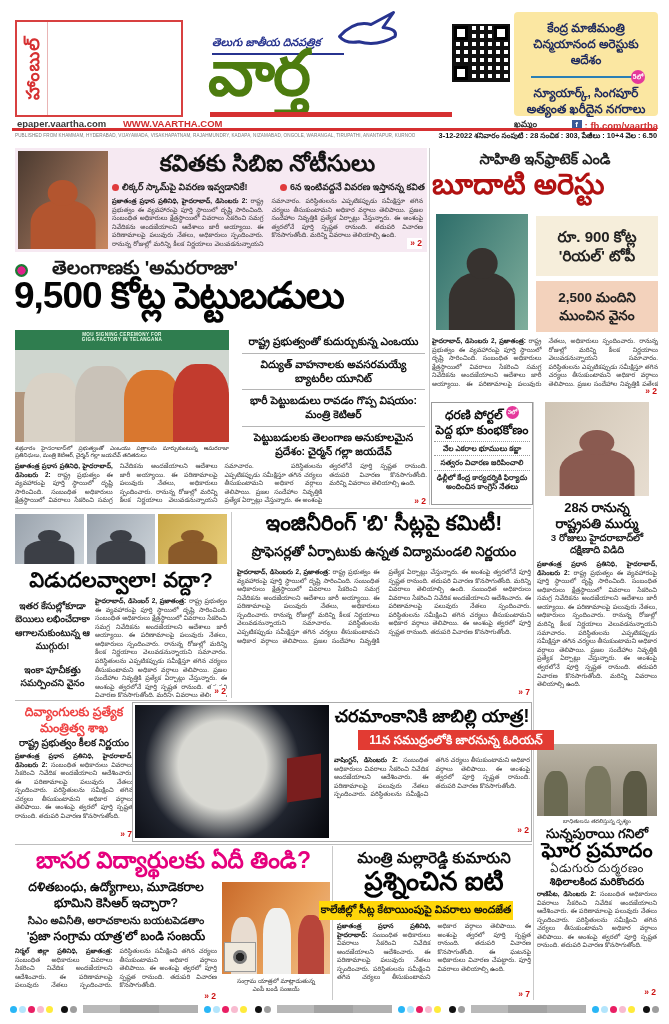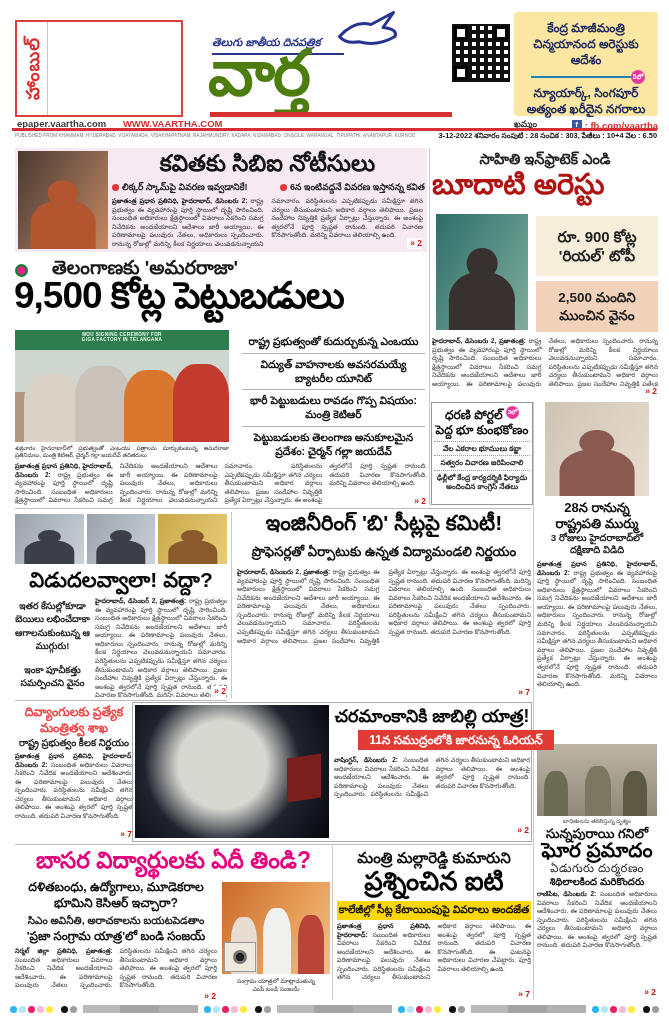--- a/index.html
+++ b/index.html
@@ -126,21 +126,21 @@
   #basS2{left:15px;top:915px;width:202px;text-align:center;font-size:10.4px;font-weight:700;color:#222;}
   #basS3{left:15px;top:929px;width:202px;text-align:center;font-size:11.8px;font-weight:800;color:#111;}
   #basBody{left:15px;top:947px;width:202px;height:55px;column-count:2;column-gap:7px;}
   #basPhoto{left:222px;top:882px;width:108px;height:92px;background:linear-gradient(120deg,#c96a2a,#e8a05a 60%,#f0c090);color:#7a3c1e;}
   #basInset{position:absolute;left:2px;bottom:2px;width:30px;height:28px;background:#efe9dd;border:1px solid #999;}
   #basInset i{position:absolute;left:50%;top:50%;transform:translate(-50%,-50%);width:14px;height:14px;border-radius:50%;background:radial-gradient(circle,#222 0 40%,#777 45% 100%);display:block;}
   #basCap{left:222px;top:977px;width:108px;text-align:center;font-size:6.1px;color:#333;line-height:1.3;}
   
   #malKicker{left:337px;top:849px;width:194px;text-align:center;font-size:15px;font-weight:800;color:#111;white-space:nowrap;}
   #malHead{left:337px;top:866px;width:194px;text-align:center;font-size:26px;font-weight:900;color:#050505;white-space:nowrap;}
-  #malSub{left:337px;top:901px;width:194px;background:#ffd60a;text-align:center;font-size:10.6px;font-weight:800;color:#111;padding:2px 0;}
+  #malSub{left:319px;top:901px;width:194px;background:#ffd60a;text-align:center;font-size:10.6px;font-weight:800;color:#111;padding:2px 0;}
   #malBody{left:337px;top:922px;width:194px;height:78px;column-count:2;column-gap:7px;}
   
   #regBar{left:10px;top:1004px;width:649px;height:10px;display:flex;align-items:center;gap:6px;}
   .dots{display:flex;gap:2px;align-items:center;}
   .d{width:7px;height:7px;border-radius:50%;}
   .dc{background:#29b6f6}.dlc{background:#b3e5fc}.dm{background:#e91e63}.dp{background:#f8bbd0}.dy{background:#ffeb3b}
   .dk{background:#111;margin-left:6px}.dg{background:#9e9e9e}
   .bar{flex:1;height:8px;background:linear-gradient(90deg,#b9b9b9 0 32%,#a3a3a3 32% 66%,#b0b0b0 66% 100%);}
 </style>
 </head>

